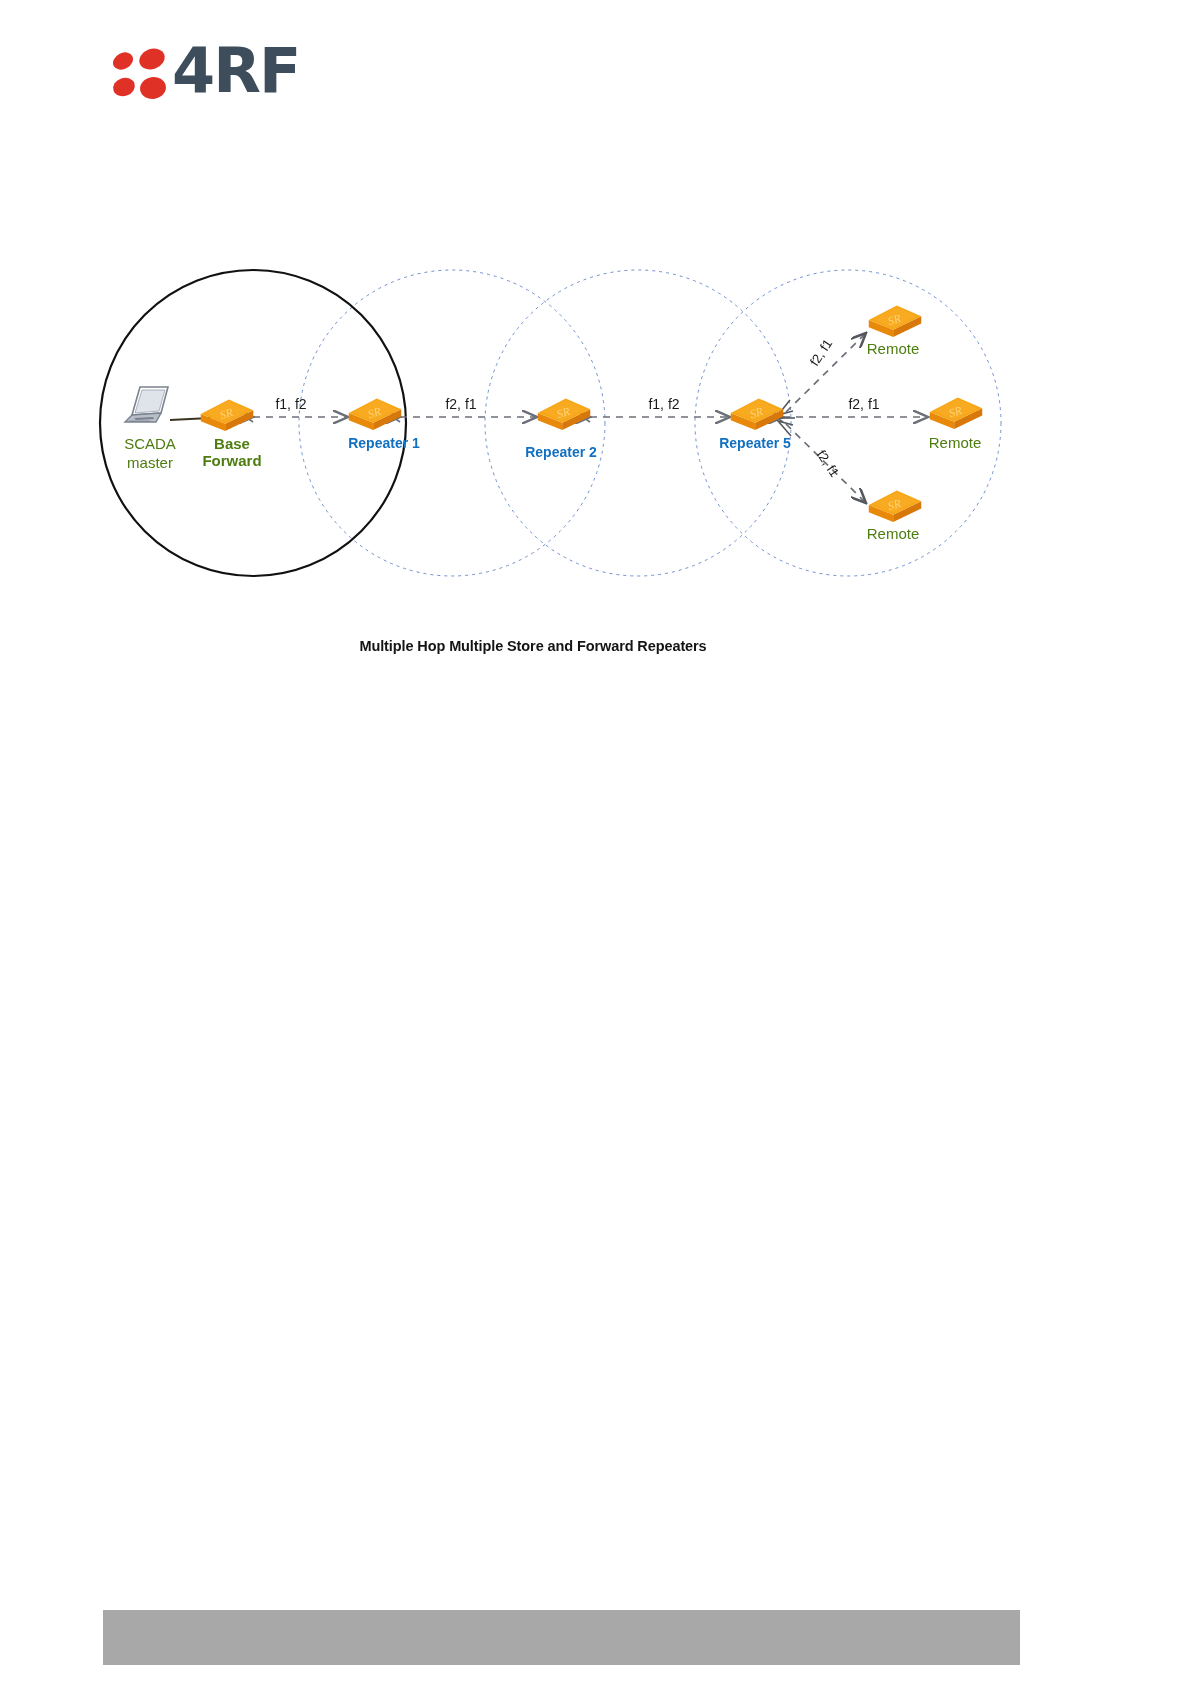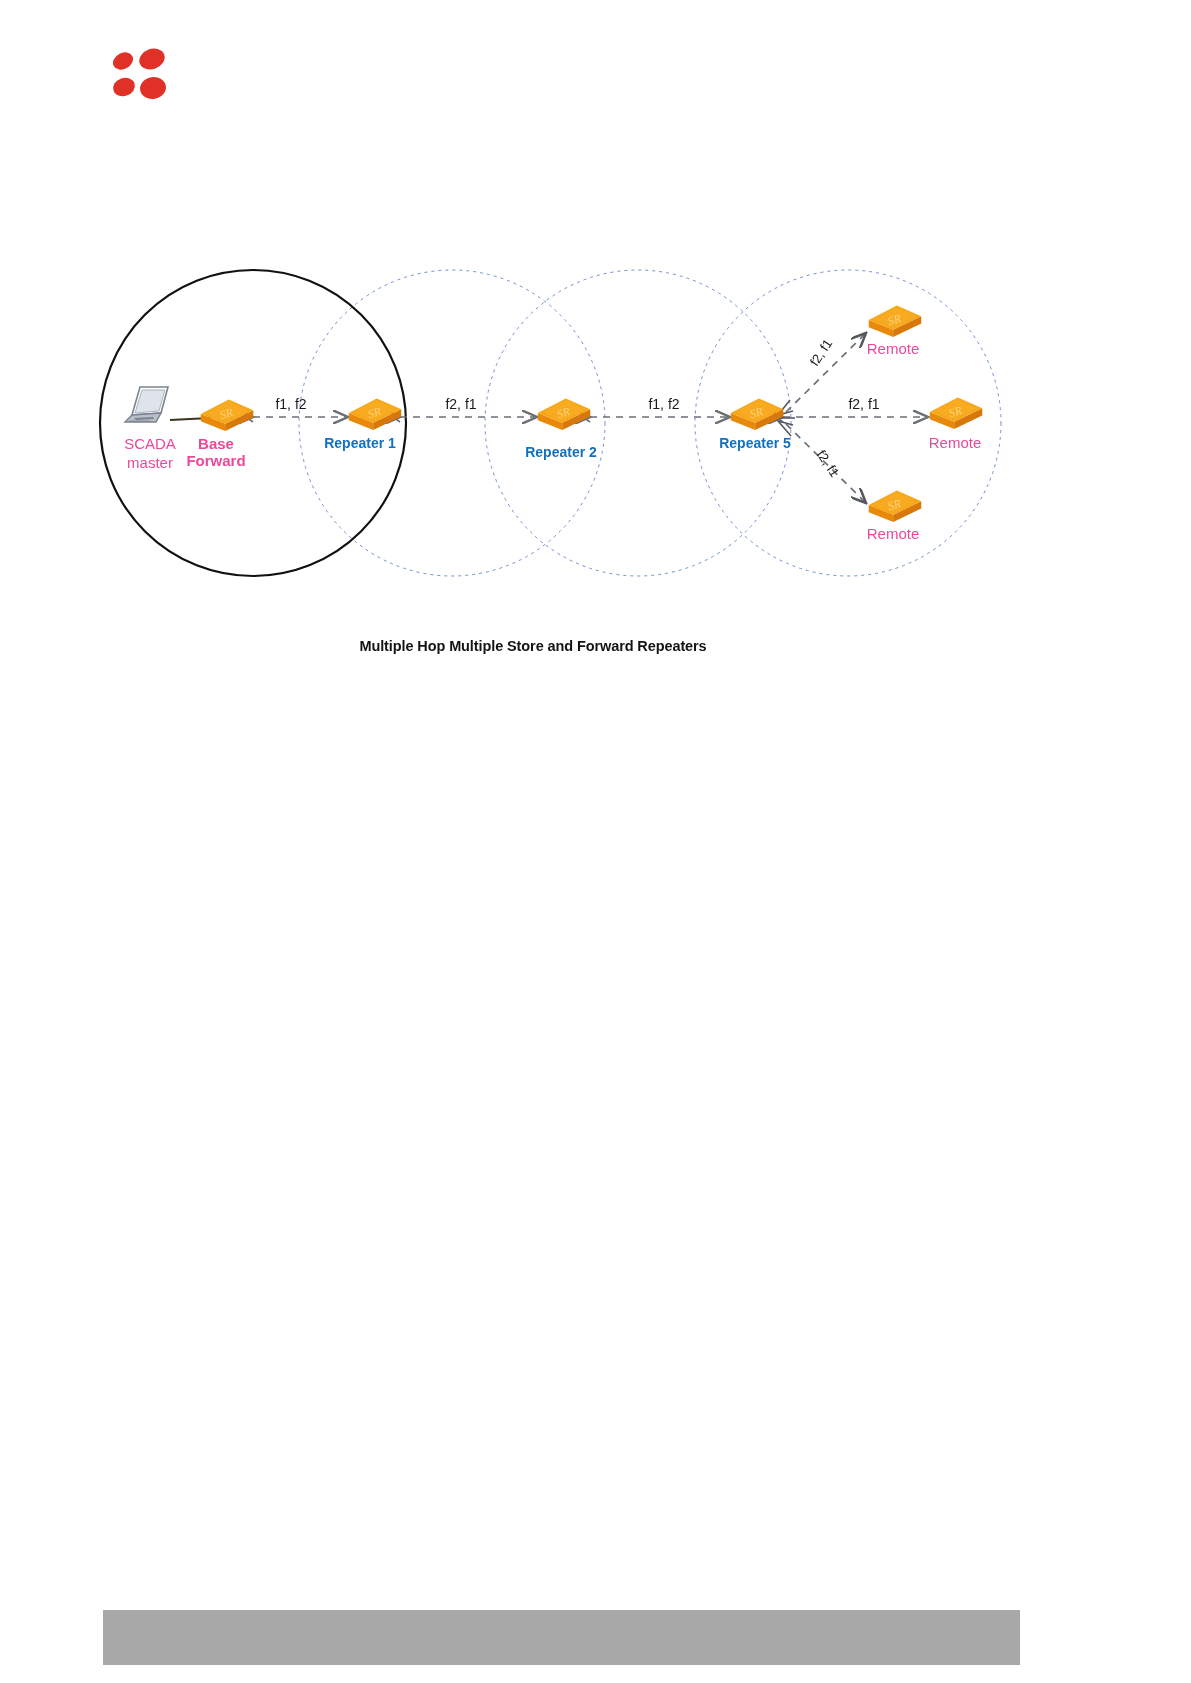--- a/index.html
+++ b/index.html
@@ -40,21 +40,21 @@
     left: 0; top: 0;
     width: 1191px; height: 700px;
   }
   #diagram svg { display: block; }
 
   
   .lbl {
     position: absolute;
     font-family: "Liberation Sans", sans-serif;
     white-space: nowrap;
-    color: #ec4899;
+    color: #4d7c0f;
   }
   .lbl-center { transform: translateX(-50%); text-align: center; }
   .lbl-node-bold {
     font-size: 15px; font-weight: bold; line-height: 17px;
   }
   .lbl-node-plain {
     font-size: 15px; font-weight: normal; line-height: 19px;
   }
   .lbl-repeater {
     font-size: 14px; font-weight: bold; color: #1270c0;
@@ -95,20 +95,21 @@
 </head>
 <body>
 
 <div id="logo-block">
   <svg id="logo-dots" viewBox="0 0 62 56">
     <ellipse cx="13" cy="15" rx="10.5" ry="8" fill="#e03127" transform="rotate(-28 13 15)"></ellipse>
     <ellipse cx="42" cy="13" rx="13" ry="10" fill="#e03127" transform="rotate(-20 42 13)"></ellipse>
     <ellipse cx="14" cy="41" rx="11" ry="9" fill="#e03127" transform="rotate(-18 14 41)"></ellipse>
     <ellipse cx="43" cy="42" rx="13" ry="11" fill="#e03127" transform="rotate(-10 43 42)"></ellipse>
   </svg>
+  <div id="logo-word">4RF</div>
 </div>
 
 <div id="diagram">
 <svg width="1191" height="700" viewBox="0 0 1191 700" xmlns="http://www.w3.org/2000/svg">
   <defs>
 
     <marker id="ah" markerWidth="10" markerHeight="8" refX="9" refY="4" orient="auto">
       <path d="M0,0 L9,4 L0,8" fill="none" stroke="#6b6f78" stroke-width="1.4"></path>
     </marker>
     <marker id="ahb" markerWidth="10" markerHeight="8" refX="9" refY="4" orient="auto">
@@ -186,26 +187,26 @@
     <use href="#sr-radio" x="866" y="485" width="58" height="38"></use>
   </g>
 </svg>
 </div>
 
 <div class="lbl lbl-center lbl-node-plain" style="left:150px; top:434px;">
   <div>SCADA</div>
   <div>master</div>
 </div>
 
-<div class="lbl lbl-center lbl-node-bold" style="left:216px; top:435px;">
+<div class="lbl lbl-center lbl-node-bold" style="left:232px; top:435px;">
   <div>Base</div>
   <div>Forward</div>
 </div>
 
-<div class="lbl lbl-center lbl-repeater" style="left:360px; top:435px;">Repeater 1</div>
+<div class="lbl lbl-center lbl-repeater" style="left:384px; top:435px;">Repeater 1</div>
 
 <div class="lbl lbl-center lbl-repeater" style="left:561px; top:435px;margin-top:9px;">Repeater 2</div>
 
 <div class="lbl lbl-center lbl-repeater" style="left:755px; top:435px;">Repeater 5</div>
 
 <div class="lbl lbl-center lbl-node-plain" style="left:893px; top:339px;">Remote</div>
 
 <div class="lbl lbl-center lbl-node-plain" style="left:955px; top:433px;">Remote</div>
 
 <div class="lbl lbl-center lbl-node-plain" style="left:893px; top:524px;">Remote</div>

